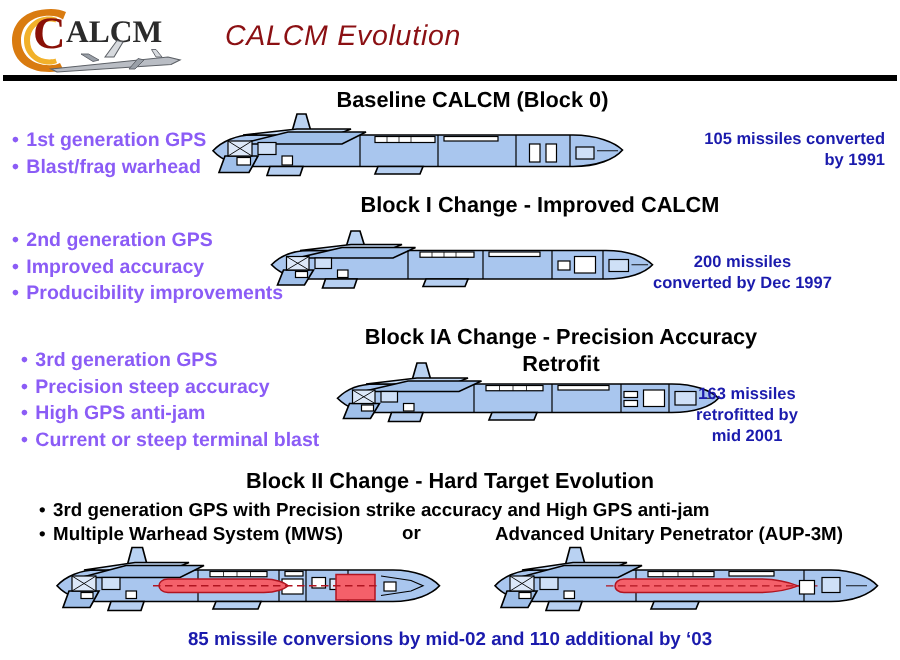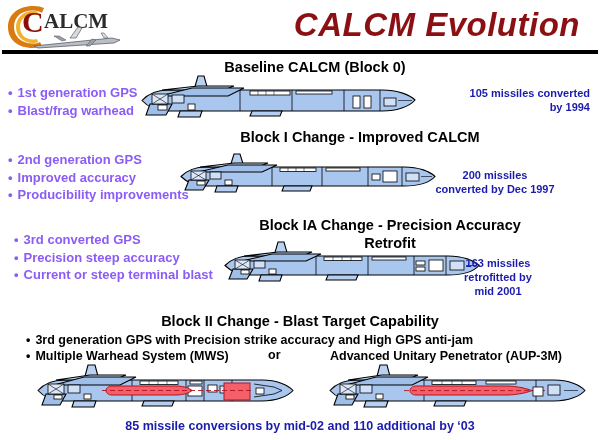--- a/index.html
+++ b/index.html
@@ -7,22 +7,22 @@
     width:600px;height:440px;position:relative;overflow:hidden;
     background:#ffffff;
     font-family:"Liberation Sans",sans-serif;
   }
   .stage{position:absolute;left:0;top:0;width:600px;height:440px;}
 
   
   .logo{position:absolute;left:4px;top:2px;width:126px;height:50px;}
   .title{
     position:absolute;left:150px;top:6px;width:430px;height:38px;
-    color:#8b1013;font-size:33px;font-weight:bold;font-style:italic;
-    text-align:right;letter-spacing:.5px;line-height:38px;
+    color:#8b1013;font-size:19px;font-weight:normal;font-style:italic;
+    text-align:left;letter-spacing:.5px;line-height:38px;
     white-space:nowrap;
   }
   .rule{
     position:absolute;left:2px;top:50px;width:596px;height:4px;
     background:#000000;
   }
 
   
   .heading{
     position:absolute;color:#000;font-weight:bold;font-size:14.5px;
@@ -51,21 +51,21 @@
 
   
   #sec1-heading{left:150px;top:58px;width:330px;}
   #sec1-bullets{left:8px;top:84px;}
   #sec1-note{left:400px;top:86px;width:190px;text-align:right;}
 
   #sec2-heading{left:195px;top:128px;width:330px;}
   #sec2-bullets{left:8px;top:151px;}
   #sec2-note{left:400px;top:168px;width:190px;}
 
-  #sec3-heading{left:250px;top:216px;width:280px;}
+  #sec3-heading{left:234px;top:216px;width:280px;}
   #sec3-bullets{left:14px;top:231px;}
   #sec3-note{left:408px;top:256px;width:180px;}
 
   #sec4-heading{left:120px;top:312px;width:360px;}
   #sec4-line1{left:26px;top:332px;}
   #sec4-line2{left:26px;top:348px;}
   #sec4-or{left:268px;top:348px;}
   #sec4-line3{left:330px;top:348px;}
   #sec4-caption{left:80px;top:419px;width:440px;}
 
@@ -156,21 +156,21 @@
         <rect x="221" y="22" width="7" height="12" fill="#ffffff"></rect>
         <rect x="232" y="22" width="7" height="12" fill="#ffffff"></rect>
         <rect x="252" y="24" width="12" height="8" fill="#cfe0f7"></rect>
         <path d="M266 26.5 L280 26.5" stroke-width=".6"></path>
       </g>
     </svg>
   </div>
 
   <div class="note" id="sec1-note">
     <div>105 missiles converted</div>
-    <div>by 1994</div>
+    <div>by 1991</div>
   </div>
 
   <div class="heading" id="sec2-heading">Block I Change - Improved CALCM</div>
 
   <div class="bullets" id="sec2-bullets">
     <div class="b">2nd generation GPS</div>
     <div class="b">Improved accuracy</div>
     <div class="b">Producibility improvements</div>
   </div>
 
@@ -213,22 +213,23 @@
     <div>200 missiles</div>
     <div>converted by Dec 1997</div>
   </div>
 
   <div class="heading" id="sec3-heading">
     <div>Block IA Change - Precision Accuracy</div>
     <div>Retrofit</div>
   </div>
 
   <div class="bullets" id="sec3-bullets">
-    <div class="b">3rd converted GPS</div>
+    <div class="b">3rd generation GPS</div>
     <div class="b">Precision steep accuracy</div>
+    <div class="b">High GPS anti-jam</div>
     <div class="b">Current or steep terminal blast</div>
   </div>
 
   <div class="missile" id="m3">
     <svg viewBox="0 0 268 48" width="268" height="48">
       <g stroke="#000" stroke-width="1.1" fill="#a9c6ee">
         <path d="M34 16 L232 16 C247 16 258 20.5 263 25.5 C258 31 247 35 232 35
                  L34 35 C24 35 15 31.5 9 25.5 C15 19.5 24 16 34 16 Z"></path>
         <path d="M58 16 L62 2 L68 2 L72 16 Z" fill="#b9d2f2"></path>
         <path d="M28 16 L86 16 L96 12 L62 12 Z" fill="#c3d9f5"></path>
@@ -260,21 +261,21 @@
       </g>
     </svg>
   </div>
 
   <div class="note" id="sec3-note">
     <div>163 missiles</div>
     <div>retrofitted by</div>
     <div>mid 2001</div>
   </div>
 
-  <div class="heading" id="sec4-heading">Block II Change - Blast Target Capability</div>
+  <div class="heading" id="sec4-heading">Block II Change - Hard Target Evolution</div>
 
   <div class="subline" id="sec4-line1">
     <span class="b">3rd generation GPS with Precision strike accuracy and High GPS anti-jam</span>
   </div>
   <div class="subline" id="sec4-line2">
     <span class="b">Multiple Warhead System (MWS)</span>
   </div>
   <div class="orword" id="sec4-or">or</div>
   <div class="subline" id="sec4-line3">Advanced Unitary Penetrator (AUP-3M)</div>
 

